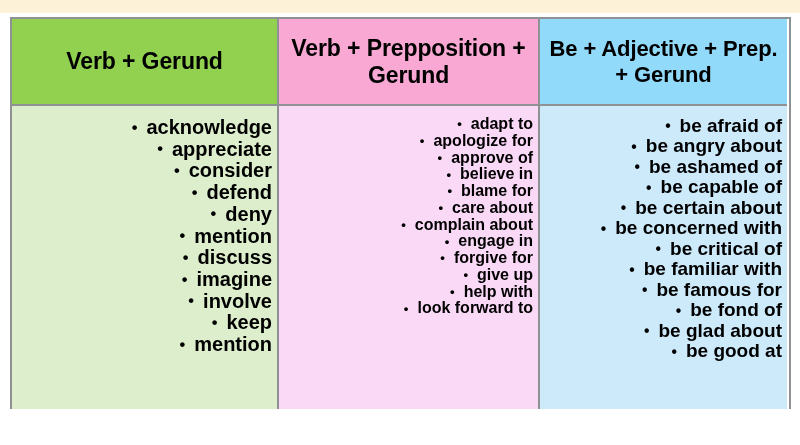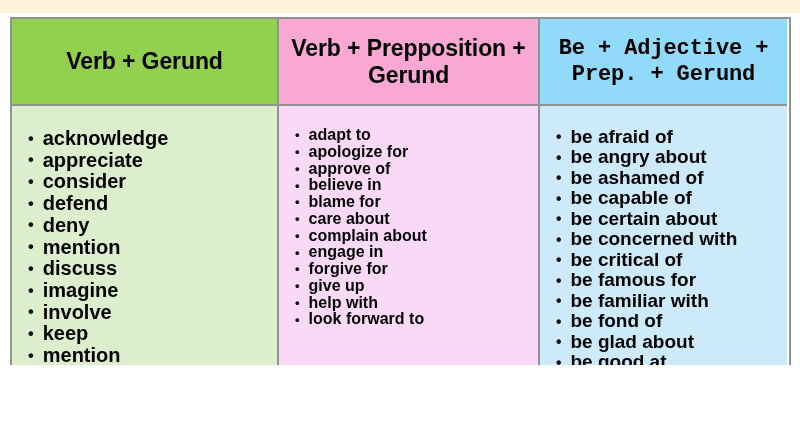--- a/index.html
+++ b/index.html
@@ -9,21 +9,21 @@
   body {
     width: 800px;
     height: 445px;
     overflow: hidden;
     background: #ffffff;
     font-family: "Liberation Sans", sans-serif;
   }
   #page {
     position: relative;
     width: 800px;
-    height: 365px;
+    height: 409px;
     overflow: hidden;
     background: #ffffff;
   }
   #top-banner {
     position: absolute;
     left: 0;
     top: 0;
     width: 800px;
     height: 13px;
     background: #fdf2d8;
@@ -75,37 +75,37 @@
     text-align: center;
     font-weight: bold;
     color: #000000;
     border-bottom: 2px solid #8f9194;
     padding: 2px 6px;
     line-height: 1.16;
     letter-spacing: -0.1px;
   }
   .head-1 { background: #92d050; font-size: 23px; }
   .head-2 { background: #f9a8d4; font-size: 23px; }
-  .head-3 { background: #92dafa; font-size: 22px; font-family: Liberation Mono, monospace; }
+  .head-3 { background: #92dafa; font-size: 22px; }
 
   .col-body {
     flex: 1 1 auto;
     padding: 8px 4px 0 4px;
     box-sizing: border-box;
     overflow: hidden;
   }
   .body-1 { background: #ddeecc; }
   .body-2 { background: #fad9f7; }
   .body-3 { background: #cdeafb; }
 
   ul.items {
     list-style: none;
-    margin: 12px;
+    margin: 1px;
     padding: 0;
-    text-align: left;
+    text-align: right;
   }
   ul.items li {
     font-weight: bold;
     color: #000000;
     line-height: 1.0;
     margin: 0;
     padding: 0;
     white-space: nowrap;
   }
   .items-1 li { font-size: 20px; padding: 4.2px 0; }
@@ -174,22 +174,22 @@
         <div class="col-head head-3">Be + Adjective + Prep. + Gerund</div>
         <div class="col-body body-3">
           <ul class="items items-3">
             <li><span class="bullet">•</span><span class="label">be afraid of</span></li>
             <li><span class="bullet">•</span><span class="label">be angry about</span></li>
             <li><span class="bullet">•</span><span class="label">be ashamed of</span></li>
             <li><span class="bullet">•</span><span class="label">be capable of</span></li>
             <li><span class="bullet">•</span><span class="label">be certain about</span></li>
             <li><span class="bullet">•</span><span class="label">be concerned with</span></li>
             <li><span class="bullet">•</span><span class="label">be critical of</span></li>
+            <li><span class="bullet">•</span><span class="label">be familiar with</span></li>
             <li><span class="bullet">•</span><span class="label">be famous for</span></li>
-            <li><span class="bullet">•</span><span class="label">be familiar with</span></li>
             <li><span class="bullet">•</span><span class="label">be fond of</span></li>
             <li><span class="bullet">•</span><span class="label">be glad about</span></li>
             <li><span class="bullet">•</span><span class="label">be good at</span></li>
           </ul>
         </div>
       </div>
 
     </div>
   </div>
 

